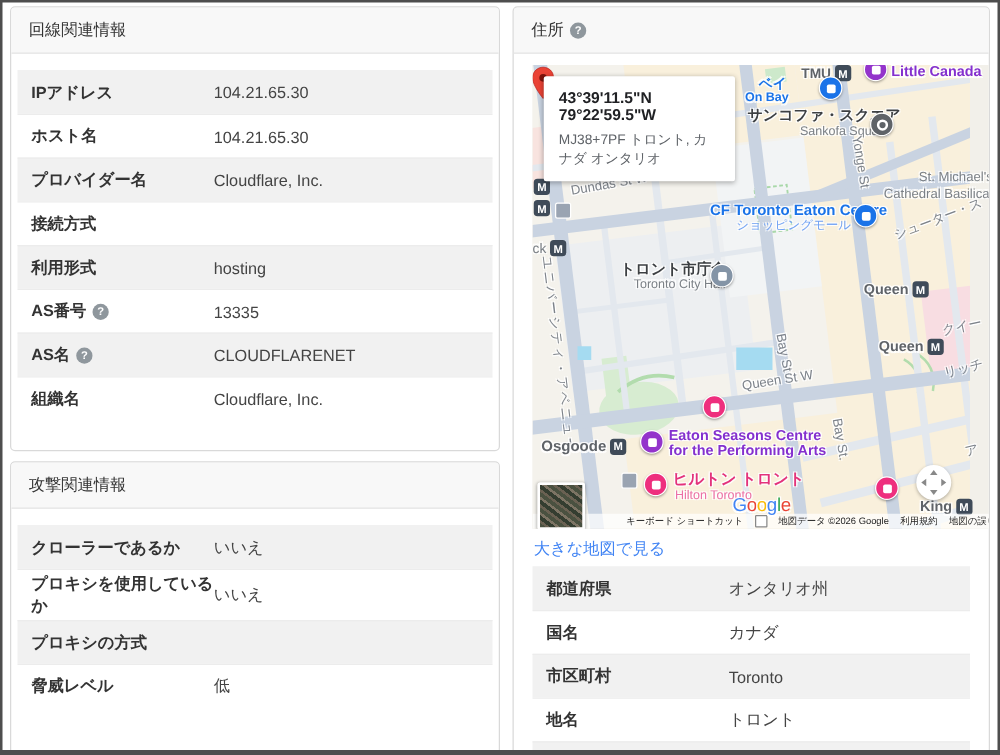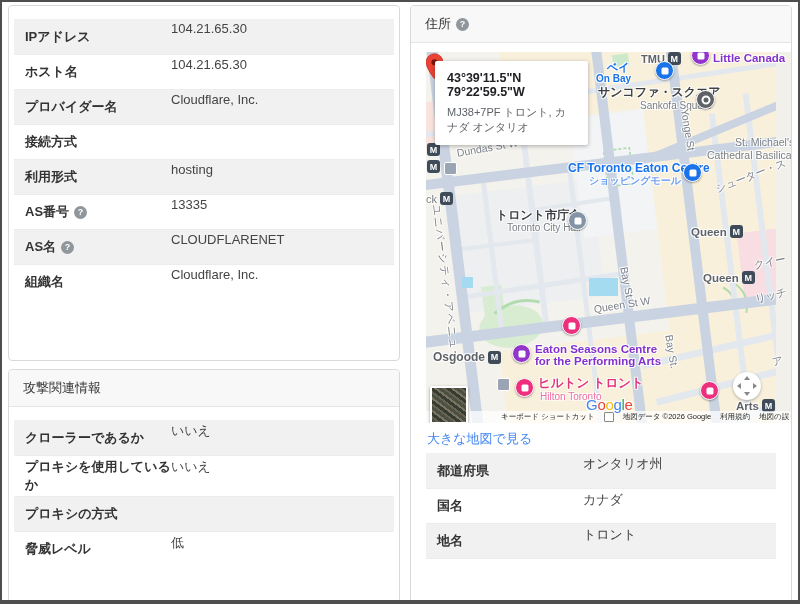--- a/index.html
+++ b/index.html
@@ -4,42 +4,42 @@
 <style>
   html,body{margin:0;padding:0}
   body{
     width:800px;height:604px;box-sizing:border-box;position:relative;overflow:hidden;
     background:#fff;border:2px solid #4e4e4e;border-bottom-width:4px;
     font-family:"Liberation Sans","DejaVu Sans",sans-serif;color:#333;
   }
   .card{position:absolute;background:#fff;border:1px solid #d9d9d9;border-radius:4px;box-sizing:border-box;overflow:hidden}
   .card-header{padding:9px 14px;background:#f8f8f8;border-bottom:1px solid #e4e4e4;font-size:13px;color:#333;display:flex;align-items:center}
   .card-body{padding:13px 5px 0}
-  .info-row{display:flex;min-height:35px;padding:2px 0;font-size:13px;box-sizing:border-box}
+  .info-row{display:flex;align-items:center;min-height:35px;padding:2px 0;font-size:13px;box-sizing:border-box}
   .info-row + .info-row{border-top:1px solid #ececec}
   .info-row:nth-child(odd){background:#f1f1f1}
   .info-label{width:146px;padding-left:11px;font-weight:bold;color:#333;flex-shrink:0;display:flex;align-items:center}
   .info-value{color:#444;padding-right:8px}
   .help{width:13px;height:13px;border-radius:50%;background:#8f979d;color:#fff;display:inline-flex;align-items:center;justify-content:center;margin-left:5px;flex-shrink:0;font-size:9px;font-weight:bold}
   .help::after{content:"?"}
 
   #card-line{left:6px;top:3px;width:392px;height:356px}
   #card-attack{left:6px;top:367px;width:392px;height:245px}
   #card-address{left:408px;top:3px;width:382px;height:660px}
   #card-address .card-body{padding:9px 15px 0}
 
   
   .map{position:relative;width:414px;height:371px;background:#f2f0ea;overflow:hidden}
   .map svg{position:absolute;left:0;top:0}
   .mlabel{position:absolute;font-size:10.5px;color:#7c828a;white-space:nowrap;line-height:1.1;
     text-shadow:-1px -1px 0 rgba(255,255,255,.85),1px -1px 0 rgba(255,255,255,.85),-1px 1px 0 rgba(255,255,255,.85),1px 1px 0 rgba(255,255,255,.85)}
   .mlabel.dark{color:#3d4043;font-weight:bold;font-size:12px}
   .mlabel.sub{color:#7b8086;font-size:10px}
   .mlabel.blue{color:#1a73e8;font-weight:bold;font-size:12px}
-  .mlabel.bluesub{color:#6ea0f4;font-weight:bold;font-size:10px}
+  .mlabel.bluesub{color:#6ea0f4;font-weight:normal;font-size:10px}
   .mlabel.purple{color:#8430ce;font-weight:bold;font-size:11.5px}
   .mlabel.pink{color:#e3337b;font-weight:bold;font-size:12.5px}
   .mlabel.pinksub{color:#ec6fa6;font-weight:normal;font-size:10px}
   .station{position:absolute;display:flex;align-items:center;gap:3px;font-size:11.5px;font-weight:bold;color:#5f6368;white-space:nowrap;
     text-shadow:-1px -1px 0 rgba(255,255,255,.85),1px -1px 0 rgba(255,255,255,.85),-1px 1px 0 rgba(255,255,255,.85),1px 1px 0 rgba(255,255,255,.85)}
   .m-badge{width:13px;height:13px;background:#3f4b59;color:#fff;border-radius:3px;font-size:9px;font-weight:bold;display:inline-flex;align-items:center;justify-content:center;text-shadow:none;flex-shrink:0}
   .m-badge.abs{position:absolute}
   .dark-sq{position:absolute;width:11px;height:11px;background:#9aa4b2;border-radius:2px;border:1px solid #fff}
   .poi{position:absolute;width:19px;height:19px;border-radius:50%;border:1.5px solid #fff;box-sizing:border-box;box-shadow:0 1px 2px rgba(0,0,0,.35)}
   .poi::after{content:"";position:absolute;left:50%;top:50%;transform:translate(-50%,-50%);width:7px;height:7px;background:#fff;border-radius:1.5px}
@@ -67,20 +67,21 @@
     text-shadow:-1px -1px 0 rgba(255,255,255,.9),1px -1px 0 rgba(255,255,255,.9),-1px 1px 0 rgba(255,255,255,.9),1px 1px 0 rgba(255,255,255,.9)}
   .attr-bar{position:absolute;left:0;right:0;bottom:0;height:12px;background:rgba(255,255,255,.72);z-index:23;
     display:flex;align-items:center;justify-content:flex-end;gap:9px;padding:0 5px;font-size:7.5px;color:#222;white-space:nowrap}
   .kbd-box{width:8px;height:8px;border:1px solid #888;background:#fff;border-radius:1px;flex-shrink:0}
   .map-link{margin:7px 1px 5px;text-align:left;font-size:13px;color:#4285f4;cursor:pointer}
 </style>
 </head>
 <body>
 
 <div class="card" id="card-line">
+  <div class="card-header">回線関連情報</div>
   <div class="card-body">
     <div class="info-row">
       <div class="info-label">
           <span>IPアドレス</span>
         </div>
       <div class="info-value">104.21.65.30</div>
     </div>
     <div class="info-row">
       <div class="info-label">
           <span>ホスト名</span>
@@ -288,21 +289,21 @@
       <div class="mlabel" style="left:328px;top:242px;transform:rotate(-14deg);transform-origin:left top">リッチ</div>
       <div class="mlabel" style="left:345px;top:305px;transform:rotate(-14deg);transform-origin:left top">ア</div>
 
       <span class="dark-sq" style="left:71px;top:326px"></span>
       <div class="poi p-pink" style="left:89px;top:326px"></div>
       <div class="mlabel pink" style="left:112px;top:325px">ヒルトン トロント</div>
       <div class="mlabel pinksub" style="left:114px;top:339px">Hilton Toronto</div>
 
       <div class="poi p-pink" style="left:274px;top:329px"></div>
       <div class="station" style="left:310px;top:347px">
-          <span>Arts</span>
+          <span>King</span>
           <span class="m-badge">M</span>
         </div>
 
       <div class="pan">
           <i class="n"></i>
           <i class="s"></i>
           <i class="w"></i>
           <i class="e"></i>
         </div>
       <div class="sat"></div>
@@ -332,20 +333,26 @@
         <div class="info-value">オンタリオ州</div>
       </div>
       <div class="info-row">
         <div class="info-label">
             <span>国名</span>
           </div>
         <div class="info-value">カナダ</div>
       </div>
       <div class="info-row">
         <div class="info-label">
+            <span>市区町村</span>
+          </div>
+        <div class="info-value">Toronto</div>
+      </div>
+      <div class="info-row">
+        <div class="info-label">
             <span>地名</span>
           </div>
         <div class="info-value">トロント</div>
       </div>
       <div class="info-row" style="height:40px">
         <div class="info-label"></div>
         <div class="info-value"></div>
       </div>
     </div>
 

